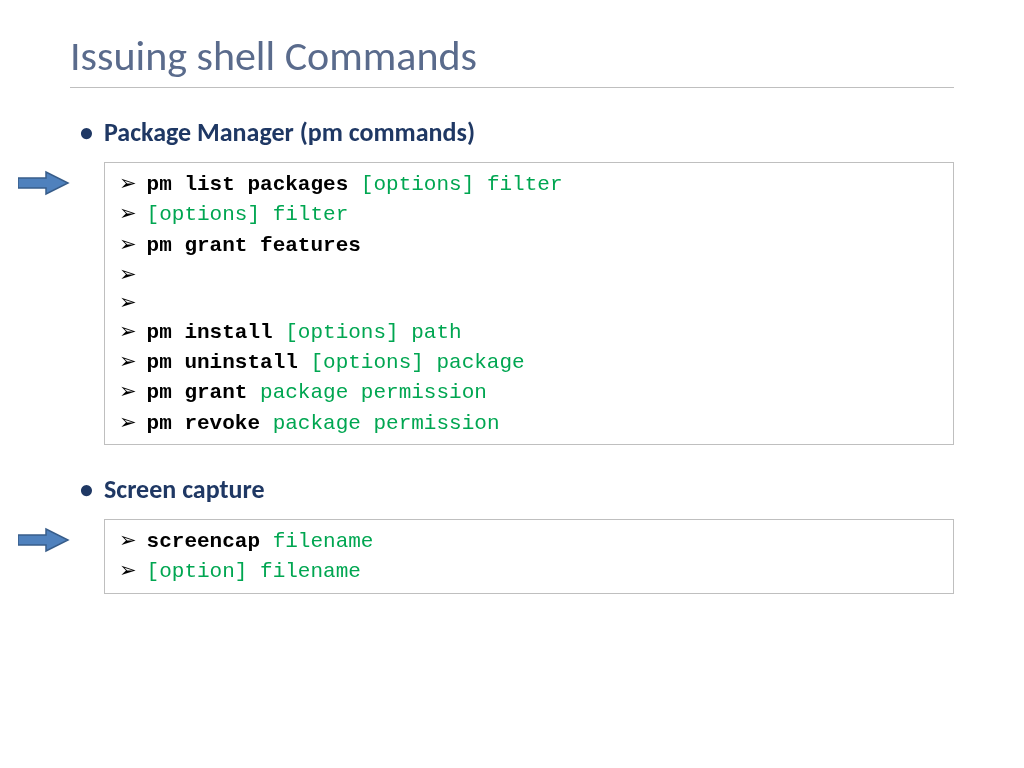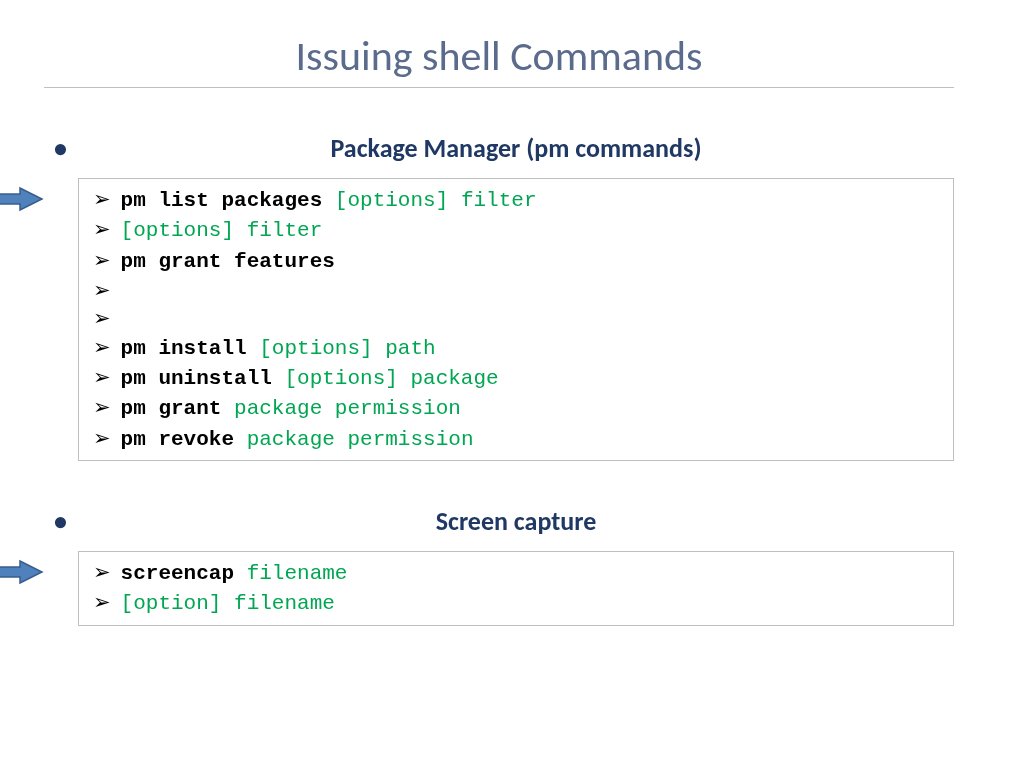--- a/index.html
+++ b/index.html
@@ -5,33 +5,32 @@
   body {
     margin: 0;
     padding: 0;
     width: 1024px;
     height: 768px;
     background: #ffffff;
     font-family: Calibri, "Segoe UI", sans-serif;
     overflow: hidden;
   }
   .slide {
-    padding: 30px 70px 0 44px;
-    text-align: center;
+    padding: 30px 70px 0 70px;
   }
   .title {
     font-size: 42px;
     font-weight: 400;
     color: #5a6b8c;
     margin: 0 0 8px 0;
     padding-bottom: 6px;
     border-bottom: 1px solid #bfbfbf;
   }
   .section {
-    margin-top: 44px;
+    margin-top: 28px;
     position: relative;
   }
   .section-heading {
     font-size: 26px;
     font-weight: 700;
     color: #1f3864;
     margin: 0 0 14px 34px;
     position: relative;
   }
   .section-heading::before {

